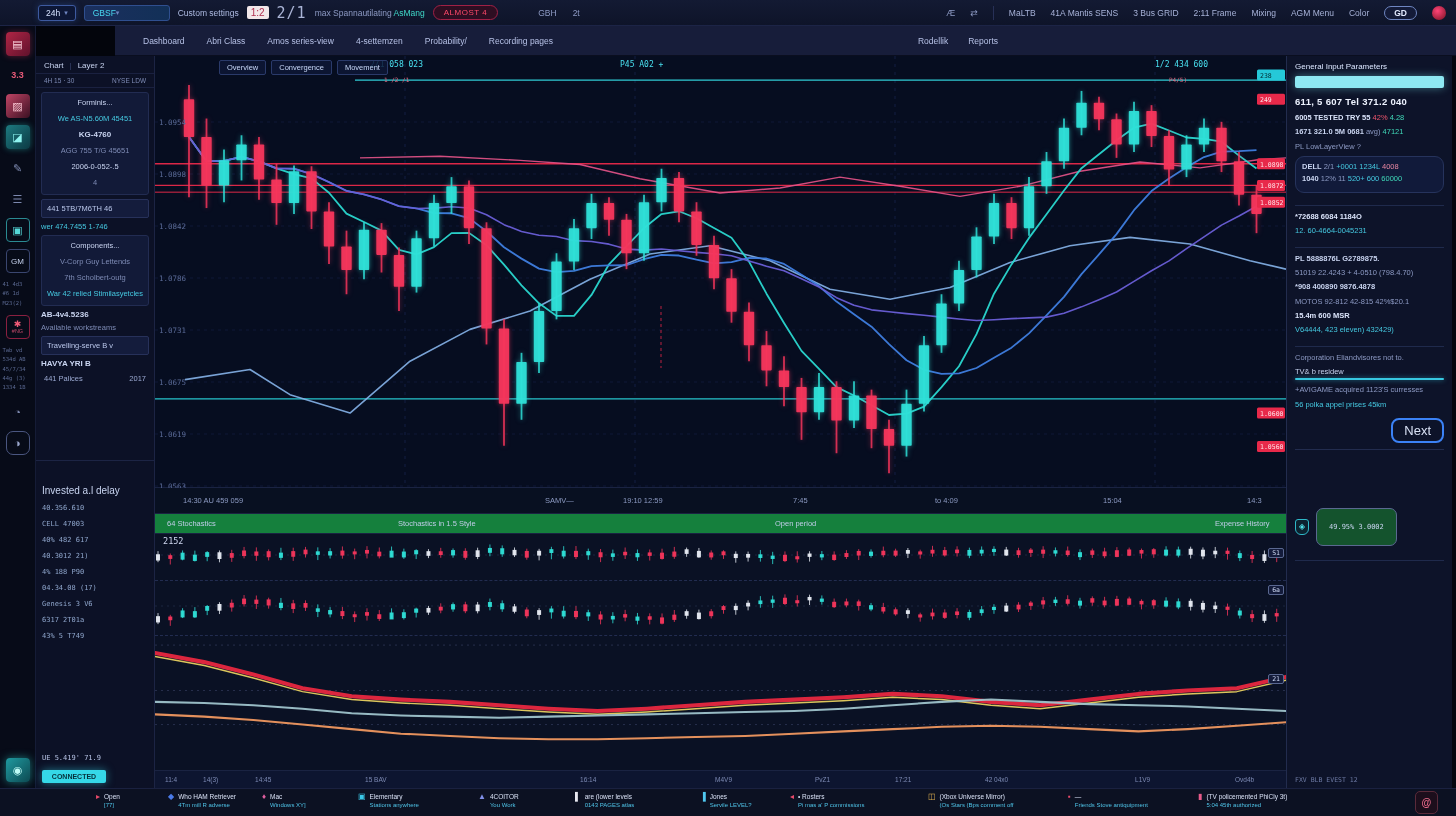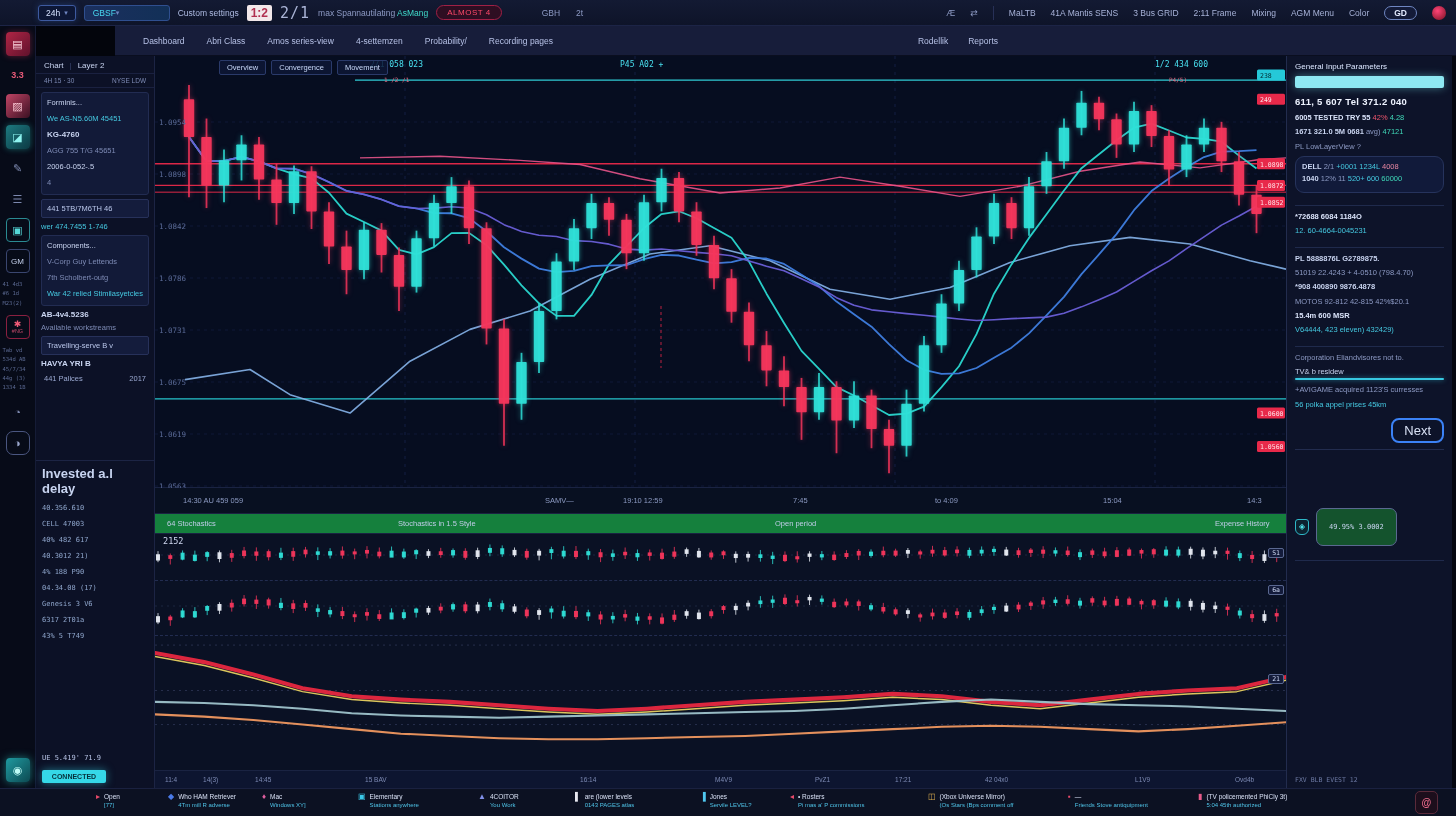--- a/index.html
+++ b/index.html
@@ -11,22 +11,22 @@
   .topbar { height:26px; flex:0 0 26px; background:linear-gradient(180deg,#131a33,#0e1429);
     border-bottom:1px solid #1c2446; display:flex; align-items:center; font-size:8.5px; }
   .tb-left { display:flex; align-items:center; gap:8px; padding-left:38px; }
   .tf-box { display:flex; align-items:center; gap:4px; border:1px solid #3d5aa0; background:#0d1736;
     border-radius:3px; padding:2px 7px; color:#d5e2ff; box-shadow:0 0 6px rgba(61,110,200,.35); cursor:pointer; }
   .sym-box { display:flex; align-items:center; border:1px solid #2f4f8f; border-radius:3px;
     background:linear-gradient(90deg,#1b2f5e,#123057); padding:2px 8px; min-width:86px; cursor:pointer; }
   .cyan { color:#49d8f0; }
   .caret { color:#6f86c2; font-size:7px; }
   .tb-label { color:#aebbe2; }
-  .ratio-badge { background:#f2e8ea; color:#b03050; font-weight:bold; border-radius:2px;
-    padding:1px 4px; font-size:12px; }
+  .ratio-badge { background:#f2e8ea; color:#b03050; font-weight:normal; border-radius:2px;
+    padding:1px 4px; font-size:10px; }
   .big-num { font-size:15px; color:#aab4d6; letter-spacing:1px; font-family:"DejaVu Sans Mono",monospace; }
   .tb-note { color:#8d9ac4; } .tb-note .cyan{ color:#3fd8c8; }
   .alert-pill { background:#2e0e22; border:1px solid #a02045; color:#ff4a6a; border-radius:8px;
     font-size:8px; padding:2px 10px; letter-spacing:.5px; cursor:pointer; }
   .tb-mid { display:flex; gap:16px; margin-left:40px; color:#8d9ac4; }
   .tb-right { margin-left:auto; display:flex; align-items:center; gap:15px; padding-right:10px; color:#a7b2d8; }
   .tb-ic { color:#8d9ac4; font-size:9px; cursor:pointer; }
   .tb-sep { width:1px; height:14px; background:#273057; }
   .tb-item { cursor:pointer; white-space:nowrap; }
   .go-pill { border:1px solid #6f86c2; border-radius:9px; padding:1px 9px; background:#141b38;
@@ -64,28 +64,28 @@
 
   
   .leftpanel { flex:0 0 101px; background:#0c1126; border-right:1px solid #1c2444; display:flex;
     flex-direction:column; font-size:7.5px; }
   .lp-tabs { display:flex; gap:6px; padding:5px 8px 3px; color:#c9d4f0; font-size:8px; border-bottom:1px solid #1a2140; }
   .lp-tab { cursor:pointer; } .lp-tab.sep { color:#3a466e; }
   .lp-cols { display:flex; justify-content:space-between; padding:3px 8px; color:#7d8ab4; font-size:6.5px;
     border-bottom:1px solid #1a2140; }
   .lp-body { flex:0 0 372px; overflow:hidden; padding:4px 5px; display:flex; flex-direction:column; gap:4px; }
   .lp-box { border:1px solid #222c52; background:#121a38; border-radius:3px; padding:5px 5px 7px; display:flex;
-    flex-direction:column; gap:7px; }
+    flex-direction:column; gap:7px;align-items:center; }
   .lp-row { color:#c9d4f0; white-space:nowrap; overflow:hidden; cursor:pointer; }
   .lp-row.dim { color:#7d8ab4; } .lp-row.cy { color:#45c8e0; } .lp-row.bold { font-weight:bold; font-size:8px; }
   .lp-rowbox { border:1px solid #27315a; background:#141c3c; border-radius:2px; padding:4px 5px; color:#b9c6ea; cursor:pointer; }
   .lp-foot { display:flex; justify-content:space-between; color:#9aa8d0; padding:2px 3px; }
   .lp-term { flex:1; border-top:1px solid #1c2444; padding:5px 6px; display:flex; flex-direction:column; gap:8px;
     font-family:"DejaVu Sans Mono",monospace; }
-  .term-hdr { font-family:"Liberation Sans",sans-serif; font-weight:bold; color:#c8d4f0; font-size:13px; }
+  .term-hdr { font-family:"Liberation Sans",sans-serif; font-weight:normal; color:#c8d4f0; font-size:10px;margin-top:19px; }
   .term-row { color:#8fa6cc; font-size:7px; cursor:default; }
   .term-note { color:#b8c4e6; font-size:7px; margin-top:auto; }
   .term-btn { background:#35d8e8; color:#06303a; border:none; border-radius:2px; font-size:7px; font-weight:bold;
     padding:3px 0; width:64px; cursor:pointer; box-shadow:0 0 8px rgba(53,216,232,.5); }
 
   
   .chartcol { flex:0 0 1131px; display:flex; flex-direction:column; background:#060d20; min-width:0; }
   .chartwrap { position:relative; flex:0 0 432px; border-bottom:1px solid #1a2342; }
   .chartwrap svg { position:absolute; inset:0; }
   .legend { position:absolute; top:4px; left:64px; display:flex; gap:5px; z-index:3; }

